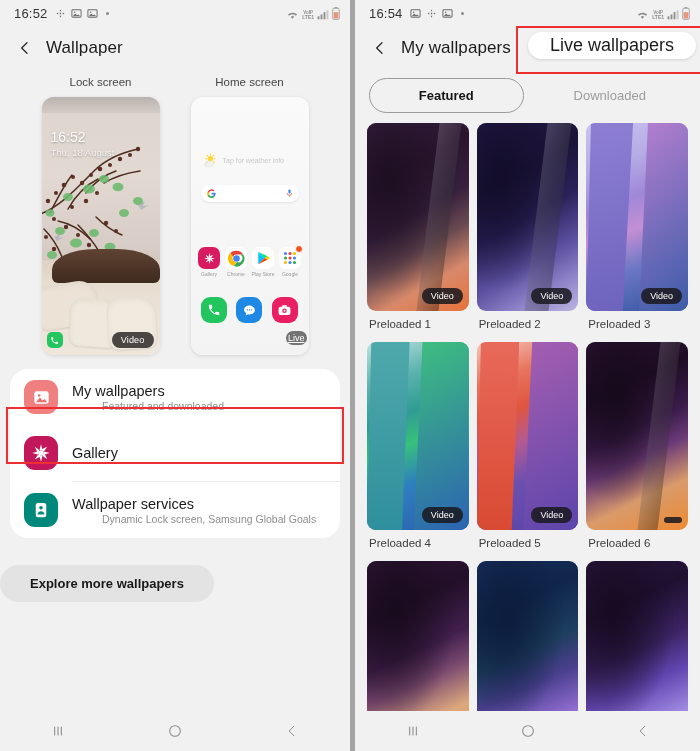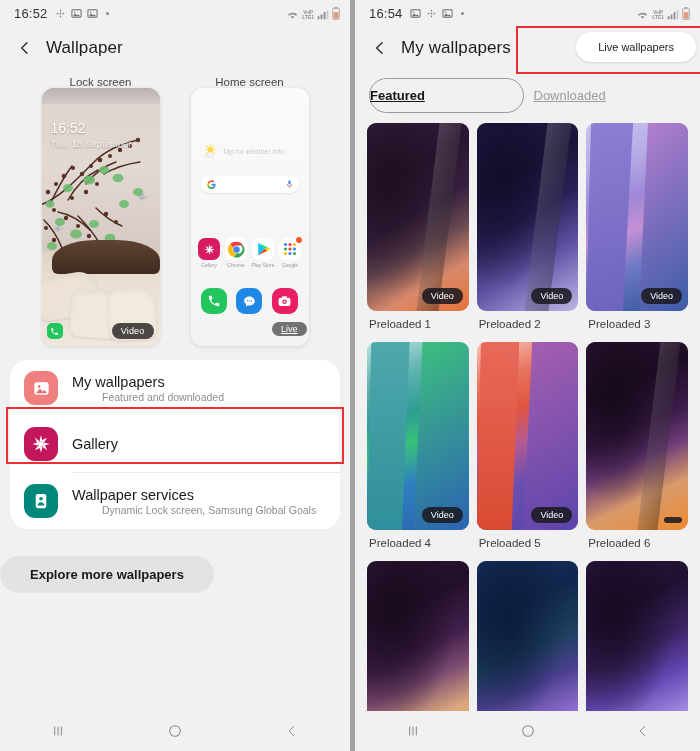--- a/index.html
+++ b/index.html
@@ -30,33 +30,33 @@
   
   .appbar { height: 44px; display: flex; align-items: center; padding: 0 12px; position: relative; }
   .back-chev {
     width: 26px; height: 26px; display:flex; align-items:center; justify-content:center;
     color:#2b2b2b;
   }
   .appbar-title { font-size: 17px; color: #1c1c1c; margin-left: 8px; letter-spacing: .1px; }
   .live-wp-btn {
     position: absolute; right: 4px; top: 6px;
     background: #ffffff; border-radius: 20px;
-    padding: 9px 22px; font-size: 11px; color: #1c1c1c;
+    padding: 3px 22px; font-size: 18px; color: #1c1c1c;
     box-shadow: 0 1px 3px rgba(0,0,0,.13);
   }
   .redbox {
     position: absolute; border: 2px solid #ec2f33; pointer-events:none;
   }
   #redbox-live { right: -4px; top: 26px; width: 188px; height: 48px; }
   #redbox-mywp { left: 6px; top: 407px; width: 338px; height: 57px; }
 
   
   .preview-row { display: flex; justify-content: space-around; padding: 6px 26px 0 26px; }
   .preview-col { width: 122px; display: flex; flex-direction: column; align-items: center; }
-  .preview-label { font-size: 11.5px; color: #464646; }
+  .preview-label { font-size: 11.5px; color: #464646; margin-bottom: 9px; }
   .phone-prev {
     width: 118px; height: 258px; border-radius: 12px; overflow: hidden;
     position: relative; box-shadow: 0 1px 4px rgba(0,0,0,.12);
   }
   
   .lock-art { width:100%; height:100%; position:relative;
     background: linear-gradient(180deg,#cfc7c2 0%,#ded5ce 6%,#e2d9d2 30%,#d8cdc6 58%,#cdbfb6 72%,#e7e0d6 82%,#efe8de 100%);
   }
   .ceiling { position:absolute; top:0; left:0; right:0; height:16px;
     background:linear-gradient(180deg,#b9b3b0,#d3cbc6); }
@@ -91,21 +91,21 @@
     background:#fff; border-radius:10px; box-shadow:0 1px 2px rgba(0,0,0,.09);
     display:flex; align-items:center; justify-content:space-between; padding:0 6px;}
   .app-grid { position:absolute; top:150px; left:6px; right:6px;
     display:grid; grid-template-columns:repeat(4,1fr); gap:4px 2px;}
   .app-cell { display:flex; flex-direction:column; align-items:center; gap:2px;}
   .app-ico { width:22px; height:22px; border-radius:7px; display:flex; align-items:center; justify-content:center;}
   .app-name { font-size:5px; color:#9a9a9a; }
   .dock { position:absolute; bottom:32px; left:6px; right:6px; display:flex; justify-content:space-around;}
   .dock-ico { width:26px; height:26px; border-radius:9px; display:flex; align-items:center; justify-content:center;}
   .badge-live { position:absolute; right:2px; bottom:10px;
-    background:rgba(90,90,90,.85); color:#fff; font-size:9px; padding:2px 9px; border-radius:10px;text-decoration:underline;}
+    background:rgba(90,90,90,.85); color:#fff; font-size:9px; padding:2px 2px; border-radius:10px;text-decoration:underline;}
 
   
   .card { background:#ffffff; border-radius:18px; margin:0 10px; overflow:hidden; }
   .list-card { margin-top: 14px; }
   .row { display:flex; align-items:center; padding:11px 14px; gap:14px; position:relative;}
   .row-ico { width:34px; height:34px; border-radius:11px; flex:0 0 34px;
     display:flex; align-items:center; justify-content:center;}
   .row-txt { display:flex; flex-direction:column; gap:1px;}
   .row-title { font-size:14.5px; color:#1b1b1b; }
   .row-sub { font-size:10.5px; color:#8e8e8e;margin-left:30px; }
@@ -115,21 +115,21 @@
   .toggle-label { font-size:14.5px; color:#1b1b1b; }
   .switch { width:40px; height:22px; border-radius:13px; background:#1a7ae8; position:relative; }
   .switch .knob { position:absolute; right:2px; top:2px; width:18px; height:18px;
     border-radius:50%; background:#fff; box-shadow:0 1px 2px rgba(0,0,0,.25);}
   .explore-wrap { display:flex; justify-content:flex-start; margin-top:27px; }
   .explore-btn { background:#e3e3e3; color:#191919; font-size:13px;
     padding:11px 30px; border-radius:22px; font-weight:bold; }
 
   
   .tabs { display:flex; align-items:center; padding:8px 14px 10px 14px; gap:10px; }
-  .tab { flex:1; font-size:13px; padding:9px 0; border-radius:20px;text-decoration:underline;}
+  .tab { flex:1; text-align:center; font-size:13px; padding:9px 0; border-radius:20px;}
   .tab.active { border:1px solid #9a9a9a; color:#151515; font-weight:bold; background:transparent;}
   .tab.inactive { color:#9d9d9d; }
 
   
   .wp-grid { padding:0 12px; display:grid; grid-template-columns:repeat(3,1fr); gap:6px 8px; }
   .wp-item { display:flex; flex-direction:column; }
   .wp-thumb { width:100%; height:188px; border-radius:9px; position:relative; overflow:hidden; }
   .wp-caption { font-size:11.5px; color:#3d3d3d; margin:7px 0 6px 2px; }
   .wp-badge { position:absolute; right:6px; bottom:7px; background:rgba(26,24,30,.86);
     color:#fff; font-size:9px; padding:3px 9px; border-radius:10px;}
@@ -261,21 +261,21 @@
                 <path d="M96 108 l7 -4 -2 5 6 -1 -8 5z"></path>
                 <path d="M12 140 l6 -3 -1 4 5 -1 -7 4z"></path>
               </g>
             </svg>
             <div class="sofa"></div>
             <div class="headboard"></div>
             <div class="cushion c1"></div>
             <div class="cushion c2"></div>
             <div class="cushion c3"></div>
             <div class="lock-time">16:52</div>
-            <div class="lock-date">Tue, 18 September</div>
+            <div class="lock-date">Thu, 18 August</div>
             <span class="lock-phone-ico">
               <svg width="9" height="9" viewBox="0 0 24 24">
                   <path fill="#fff" d="M6.6 10.8a15 15 0 006.6 6.6l2.2-2.2a1 1 0 011-.25c1.1.37 2.3.57 3.6.57a1 1 0 011 1V20a1 1 0 01-1 1A17 17 0 013 4a1 1 0 011-1h3.5a1 1 0 011 1c0 1.25.2 2.45.57 3.57a1 1 0 01-.25 1z"></path>
                 </svg>
             </span>
             <span class="badge-video">Video</span>
           </div>
         </div>
       </div>
 

